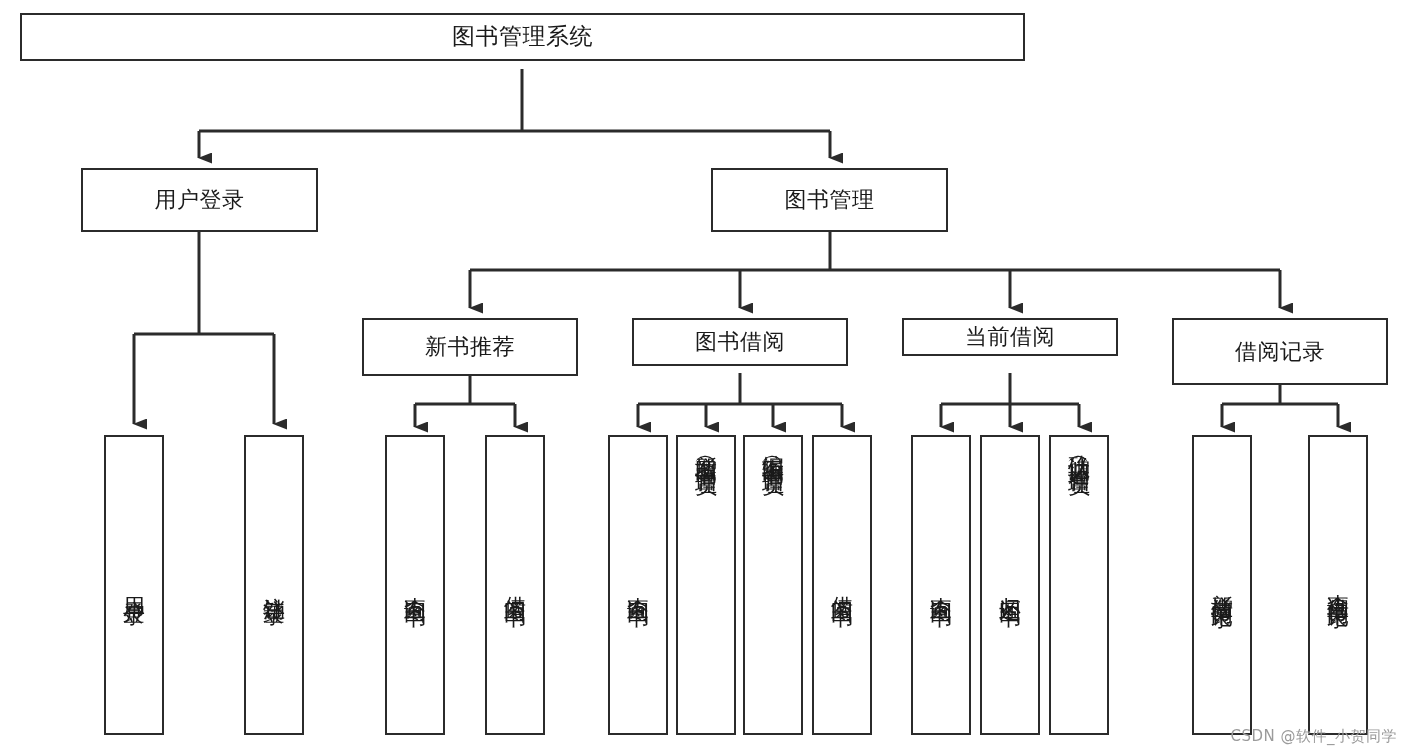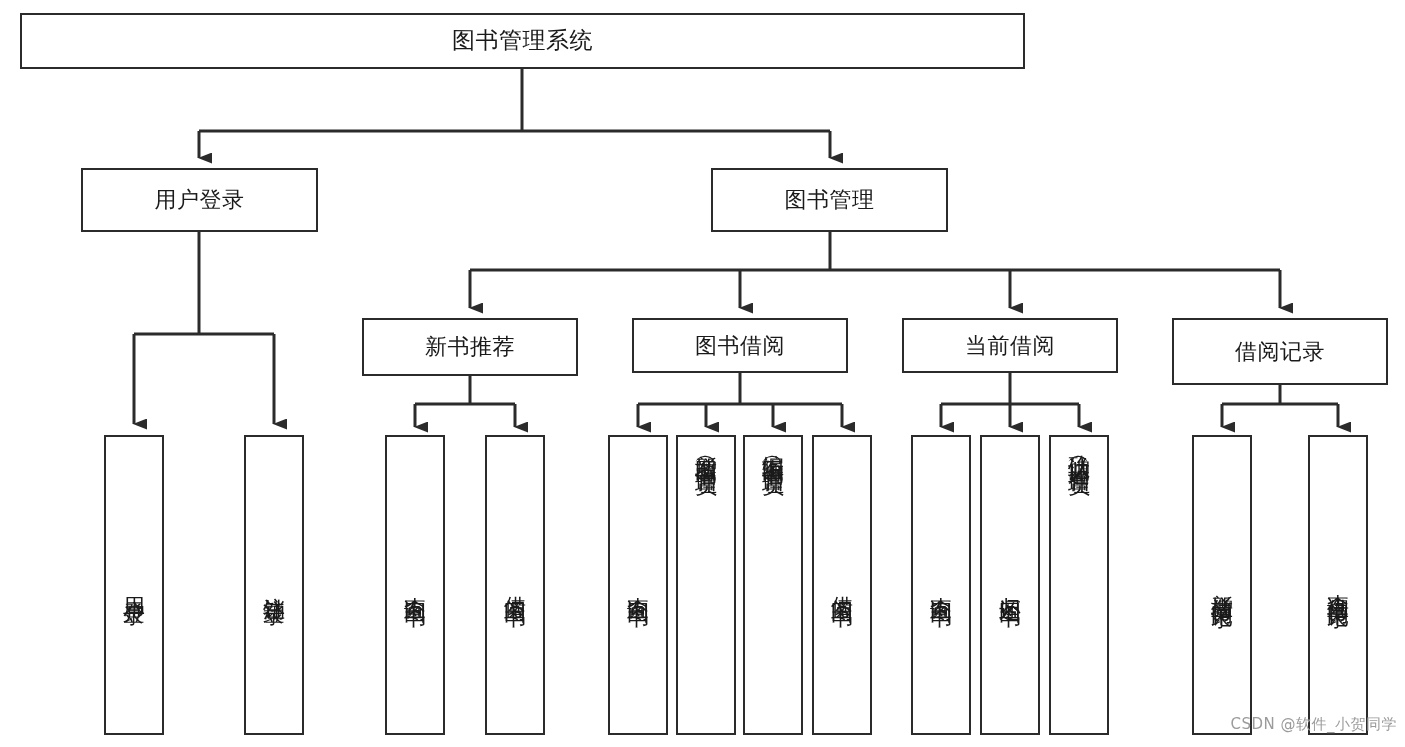--- a/index.html
+++ b/index.html
@@ -63,21 +63,21 @@
     font-size: 22px;
     letter-spacing: 3px;
     line-height: 1;
     white-space: nowrap;
   }
   .node.leaf.v-center { align-items: center; }
   .node.leaf.v-top { align-items: flex-start; }
   #watermark {
     position: absolute;
     right: 8px;
-    bottom: 13px;
+    bottom: 1px;
     font-size: 15px;
     color: #9b9b9b;
     letter-spacing: 0.5px;
     white-space: nowrap;
     pointer-events: none;
     margin-top: 36px;
   }
 </style>
 </head>
 <body>
@@ -127,38 +127,38 @@
       <path d="M 1010 404 L 1010 427" marker-end="url(#arrow)"></path>
       <path d="M 1079 404 L 1079 427" marker-end="url(#arrow)"></path>
 
       <path d="M 1280 373 L 1280 404"></path>
       <path d="M 1222 404 L 1338 404"></path>
       <path d="M 1222 404 L 1222 427" marker-end="url(#arrow)"></path>
       <path d="M 1338 404 L 1338 427" marker-end="url(#arrow)"></path>
     </g>
   </svg>
 
-  <div class="node root horiz" style="left:20px; top:13px; width:1005px; height:56px;">
+  <div class="node root horiz" style="left:20px; top:13px; width:1005px; height:48px;">
     <span class="node-label">图书管理系统</span>
   </div>
 
   <div class="node level2 horiz" style="left:81px; top:168px; width:237px; height:64px;">
     <span class="node-label">用户登录</span>
   </div>
   <div class="node level2 horiz" style="left:711px; top:168px; width:237px; height:64px;">
     <span class="node-label">图书管理</span>
   </div>
 
   <div class="node level3 horiz" style="left:362px; top:318px; width:216px; height:58px;">
     <span class="node-label">新书推荐</span>
   </div>
-  <div class="node level3 horiz" style="left:632px; top:318px; width:216px; height:55px;">
+  <div class="node level3 horiz" style="left:632px; top:318px; width:216px; height:48px;">
     <span class="node-label">图书借阅</span>
   </div>
-  <div class="node level3 horiz" style="left:902px; top:318px; width:216px; height:55px;">
+  <div class="node level3 horiz" style="left:902px; top:318px; width:216px; height:38px;">
     <span class="node-label">当前借阅</span>
   </div>
   <div class="node level3 horiz" style="left:1172px; top:318px; width:216px; height:67px;">
     <span class="node-label">借阅记录</span>
   </div>
 
   <div class="node leaf v-center" style="left:104px; top:435px; width:60px; height:300px;">
     <span class="node-label">用户登录</span>
   </div>
   <div class="node leaf v-center" style="left:244px; top:435px; width:60px; height:300px;">

